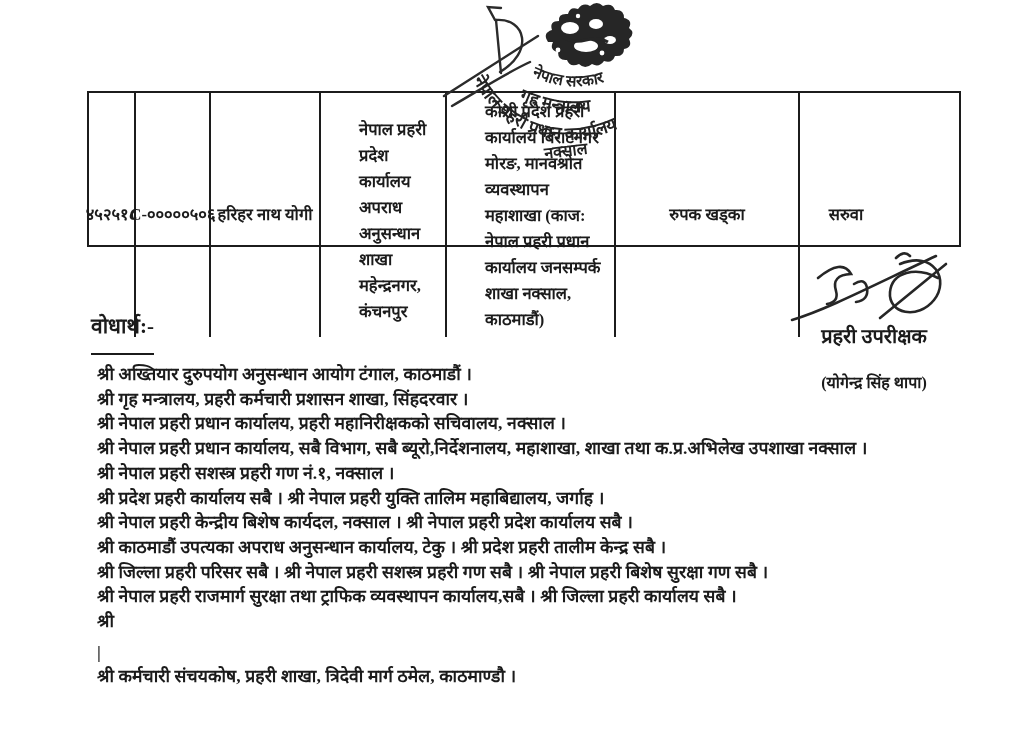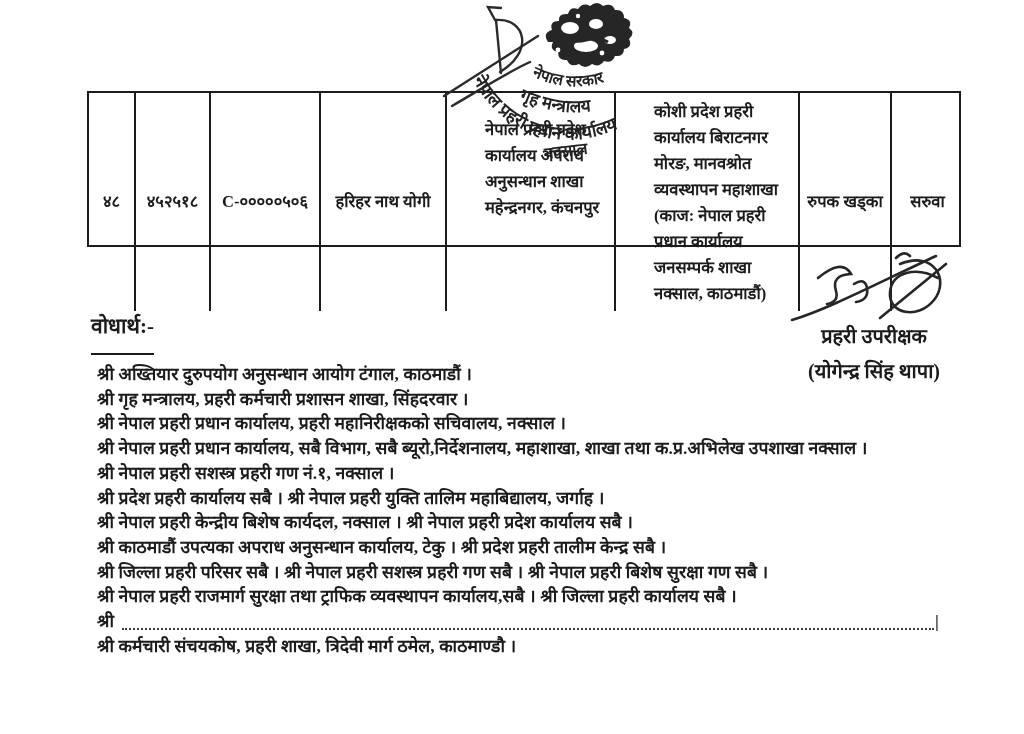--- a/index.html
+++ b/index.html
@@ -44,39 +44,38 @@
   .bodharth{position:absolute;left:91px;top:311px;z-index:2;}
   .bodharth-heading{
     display:inline-block;font-size:21px;font-weight:800;
     border-bottom:2.5px solid #1b1b1b;padding-bottom:14px;margin-bottom:7px;
   }
   .bodharth-list{margin-left:6px;}
   .b-item{
     font-size:17.5px;font-weight:600;line-height:24.7px;
     white-space:nowrap;letter-spacing:0.1px;
   }
-  .b-item.dotted-row{display:flex;align-items:flex-end;width:842px;}
+  .b-item.dotted-row{display:flex;align-items:flex-start;width:842px;flex-direction:column;}
   .dot-fill{
     flex:1;border-bottom:2.4px dotted #3c3c3c;
     margin:0 1px 4px 8px;height:14px;
   }
 
   
   .sign-block{position:absolute;left:778px;top:244px;width:192px;text-align:center;z-index:2;}
   .sign-scribble{display:block;margin:0 auto -2px auto;}
   .sign-designation{font-size:20px;font-weight:800;white-space:nowrap;}
-  .sign-name{font-size:20px;font-weight:800;white-space:nowrap;margin-top:8px;}
+  .sign-name{font-size:16px;font-weight:800;white-space:nowrap;margin-top:22px;}
 </style>
 </head>
 <body>
 
 <div class="paper">
 
   <div class="xfer-table">
-    <div class="cell">४८</div>
     <div class="cell">४५२५१८</div>
     <div class="cell">C-०००००५०६</div>
     <div class="cell">हरिहर नाथ योगी</div>
     <div class="cell multi from-office">नेपाल प्रहरी प्रदेश कार्यालय अपराध अनुसन्धान शाखा महेन्द्रनगर, कंचनपुर</div>
     <div class="cell multi">कोशी प्रदेश प्रहरी कार्यालय बिराटनगर मोरङ, मानवश्रोत व्यवस्थापन महाशाखा (काज:  नेपाल प्रहरी प्रधान कार्यालय जनसम्पर्क शाखा नक्साल, काठमाडौं)</div>
     <div class="cell">रुपक खड्का</div>
     <div class="cell">सरुवा</div>
   </div>
 
   <svg class="stamp-svg" width="290" height="178" viewBox="0 0 290 178">

